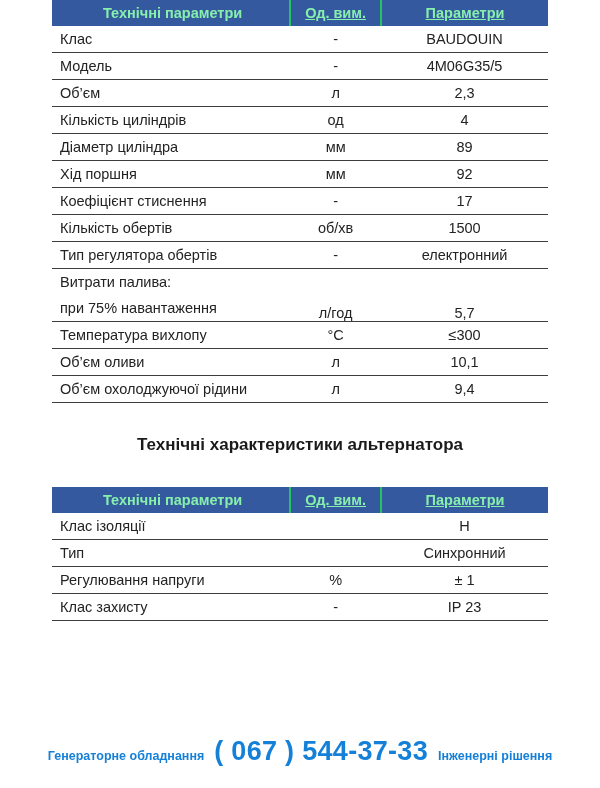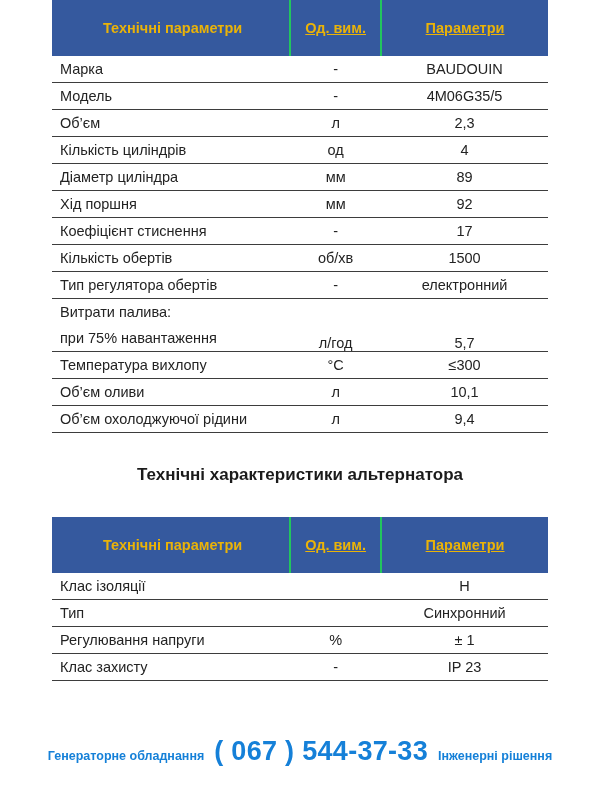--- a/index.html
+++ b/index.html
@@ -29,25 +29,25 @@
   .title-alternator { padding-top: 31px; padding-bottom: 32px; }
 
   table.spec-table {
     width: 100%;
     border-collapse: collapse;
     table-layout: fixed;
     font-size: 14.5px;
   }
   table.spec-table th {
     background: #35599e;
-    color: #eab308;
+    color: #86efac;
     font-weight: bold;
     font-size: 14.5px;
     height: 26px;
-    padding: 15px 4px;
+    padding: 0 4px;
     text-align: center;
   }
   table.spec-table th + th { border-left: 2px solid #22c55e; text-decoration: underline; }
   table.spec-table td {
     height: 26px;
     padding: 0 4px;
     border-bottom: 1px solid #3d3d3d;
     color: #232323;
     vertical-align: middle;
   }
@@ -85,21 +85,21 @@
     <table class="spec-table">
       <thead>
         <tr>
           <th class="col-name">Технічні параметри</th>
           <th class="col-unit">Од. вим.</th>
           <th class="col-value">Параметри</th>
         </tr>
       </thead>
       <tbody>
           <tr>
-            <td class="col-name">Марка</td>
+            <td class="col-name">Клас</td>
             <td class="col-unit">-</td>
             <td class="col-value">BAUDOUIN</td>
           </tr>
           <tr>
             <td class="col-name">Модель</td>
             <td class="col-unit">-</td>
             <td class="col-value">4M06G35/5</td>
           </tr>
           <tr>
             <td class="col-name">Об’єм</td>

